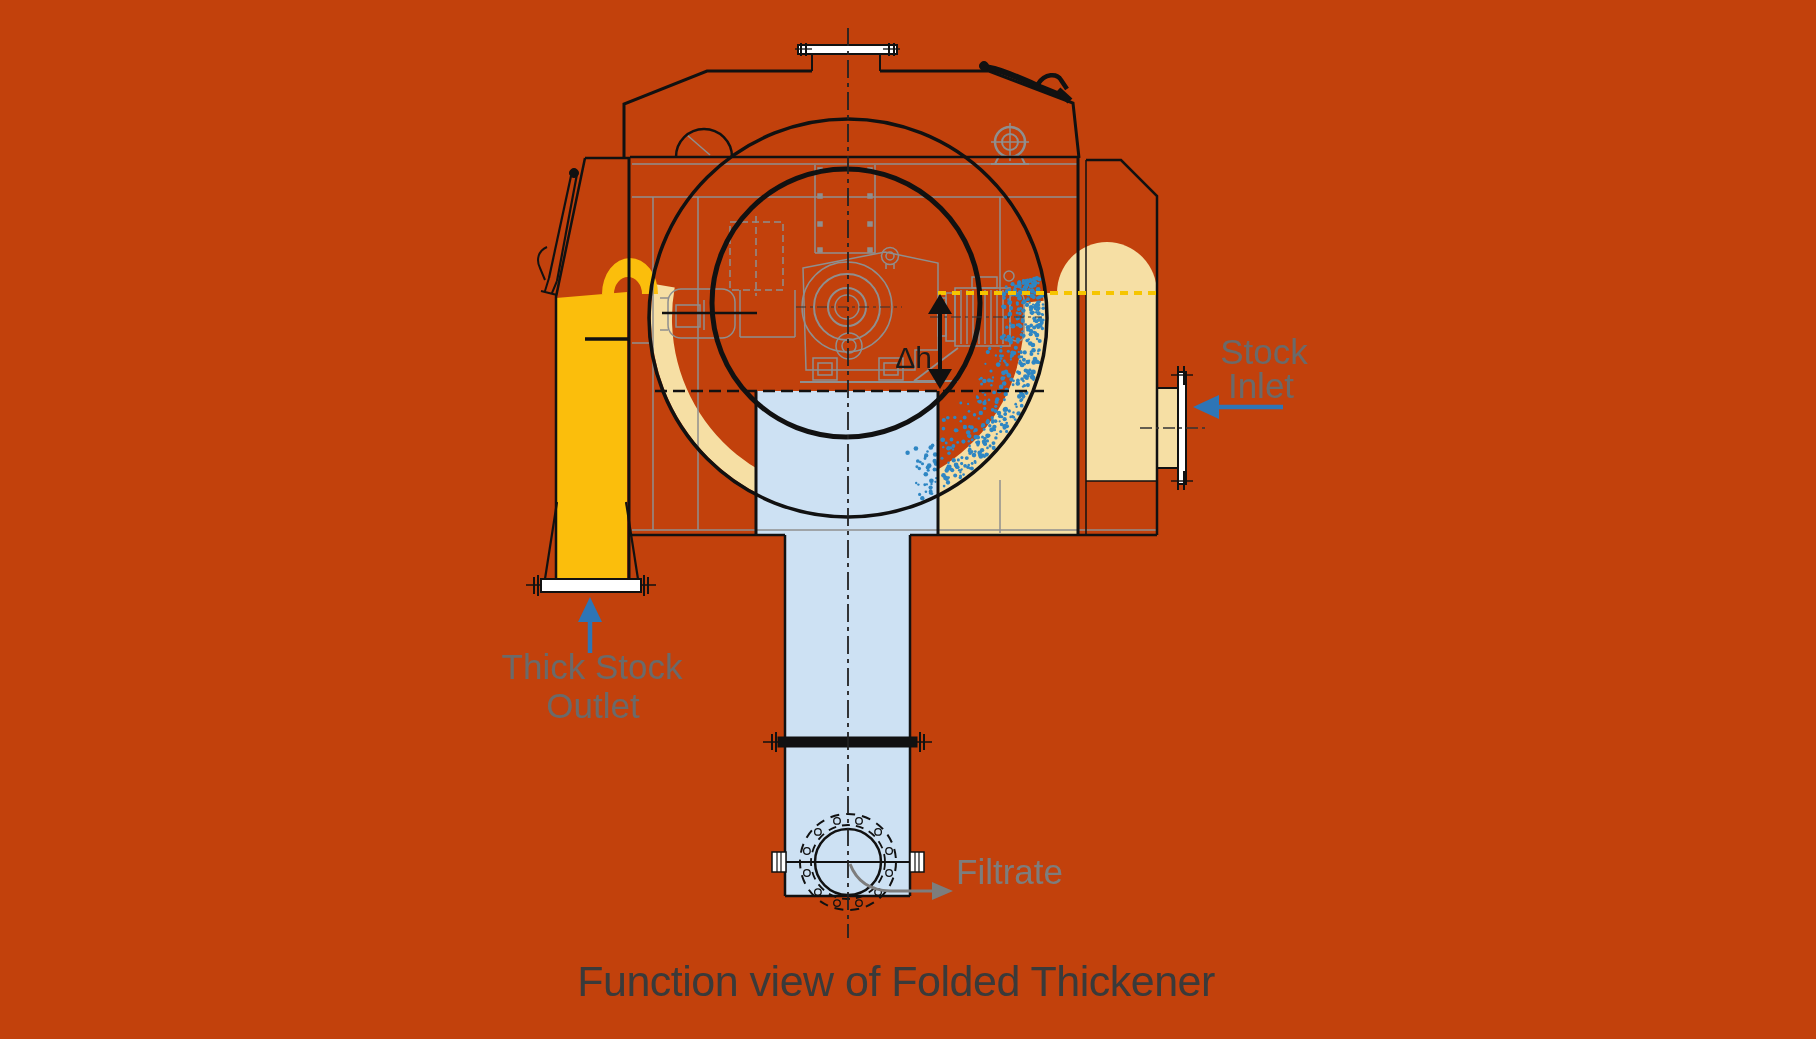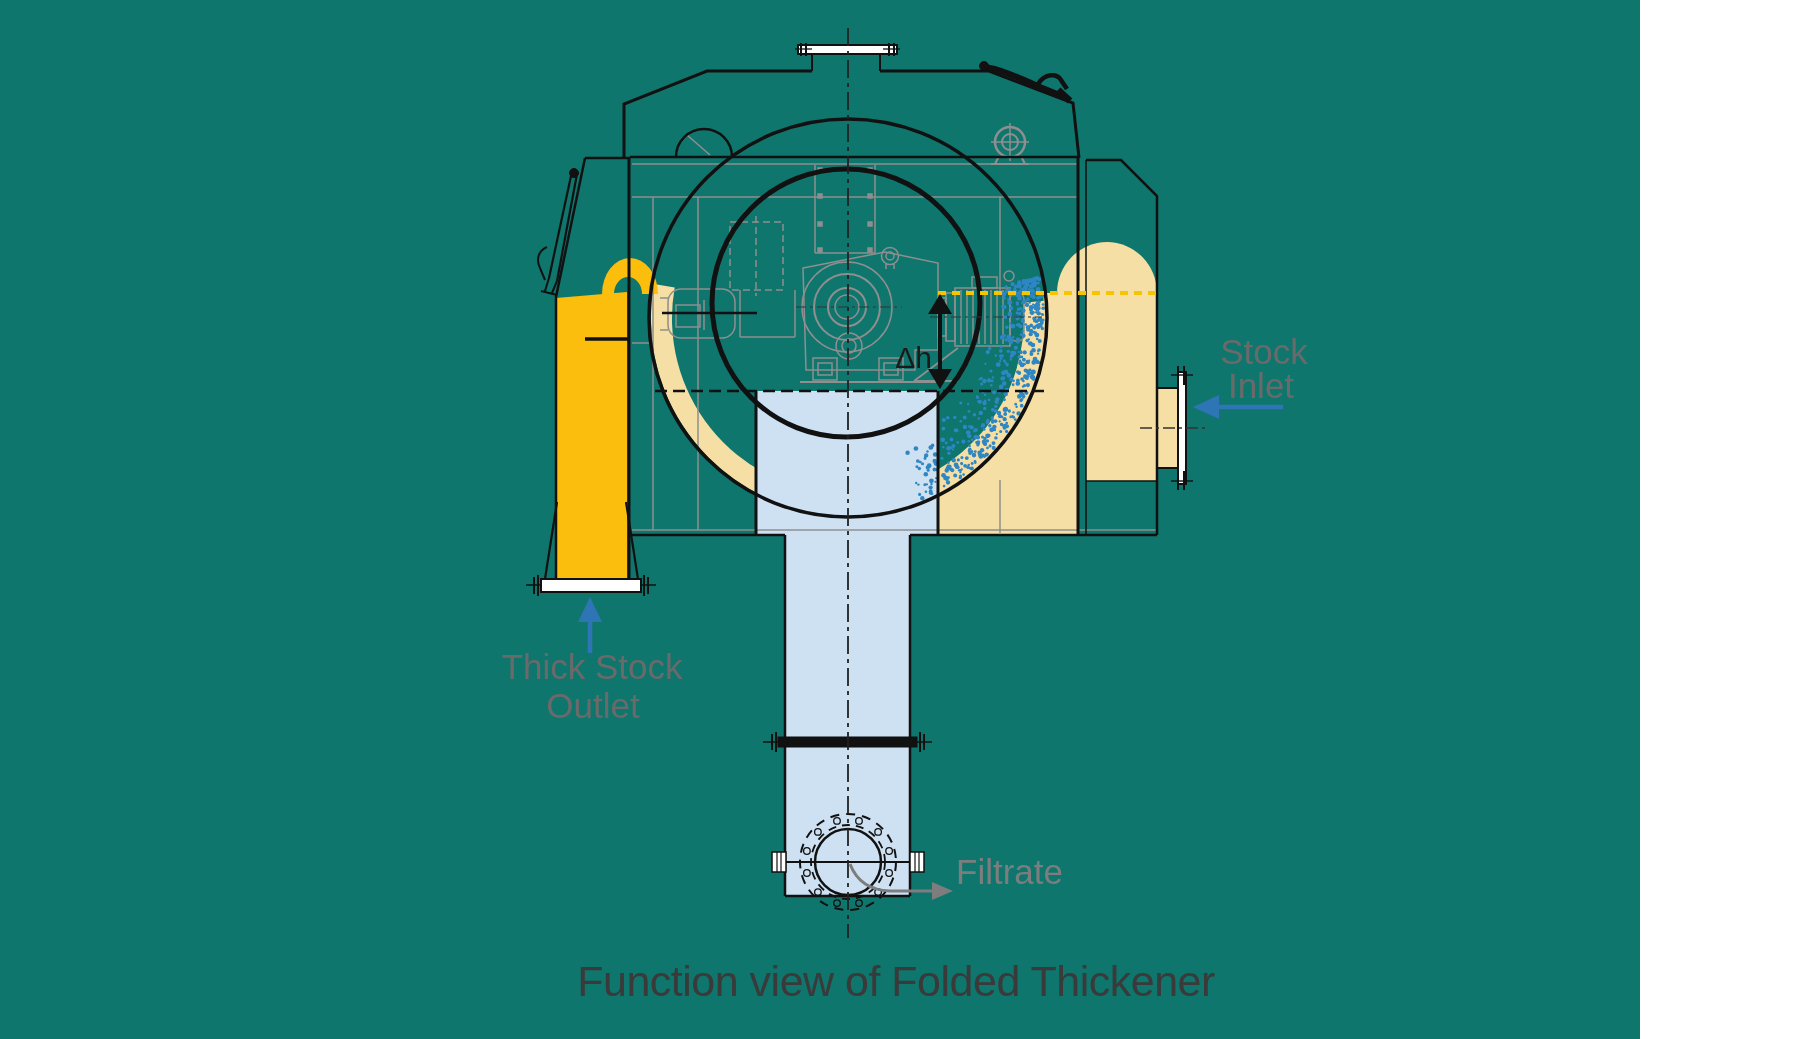--- a/index.html
+++ b/index.html
@@ -1,17 +1,17 @@
 <!DOCTYPE html>
 <html><head>
 <meta charset="utf-8">
 <style>
   html,body{margin:0;padding:0;background:#ffffff;}
   body{width:1818px;height:1039px;overflow:hidden;font-family:"Liberation Sans",sans-serif;}
-  #stage{position:relative;width:1640px;height:1039px;background:#0f766e;}
+  #stage{position:relative;width:1816px;height:1039px;background:#c2410c;}
   svg{position:absolute;left:0;top:0;}
   text{user-select:none;}
   .lbl{font-size:35px;}
   .ttl{font-size:43px;letter-spacing:-0.5px;}
   .dh{font-size:30px;}
 </style>
 </head>
 <body>
 
 <div id="stage">

